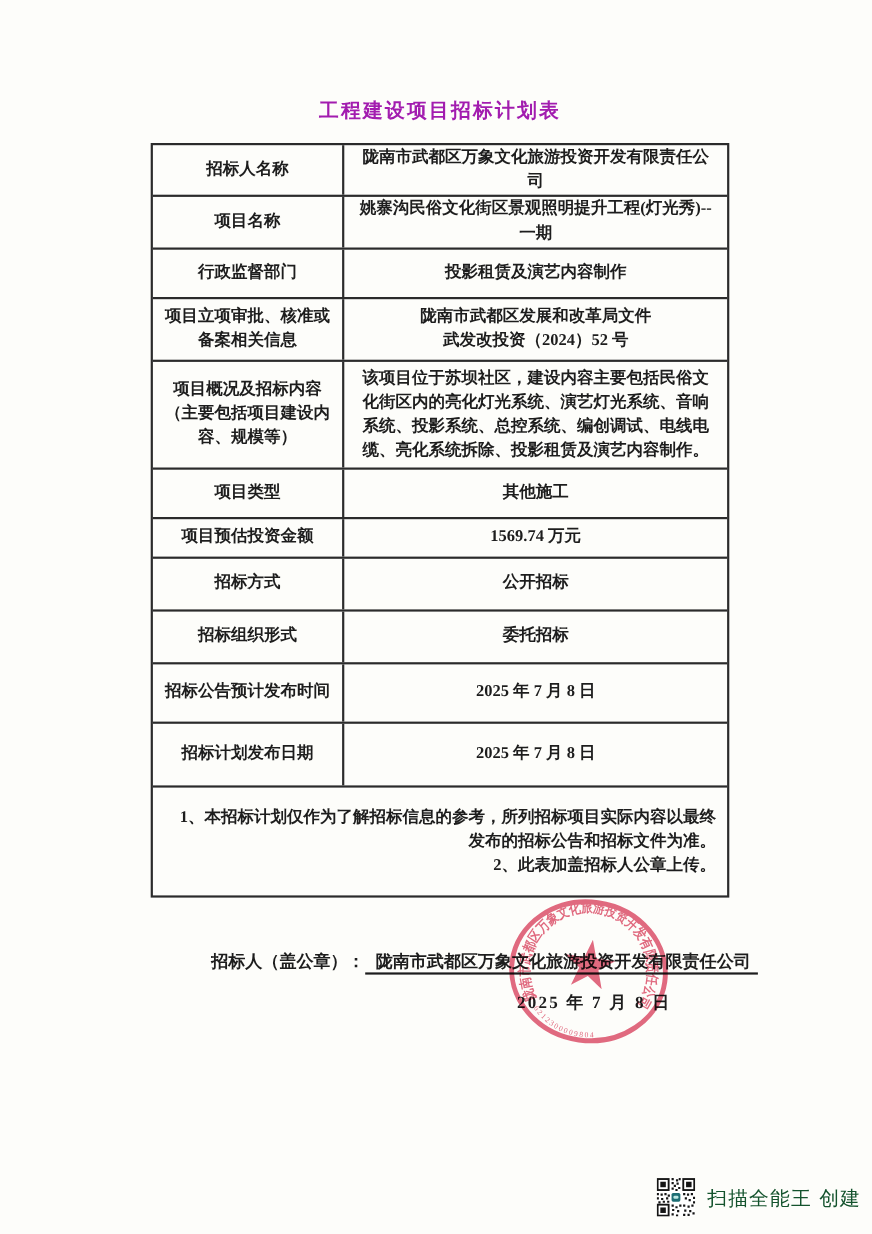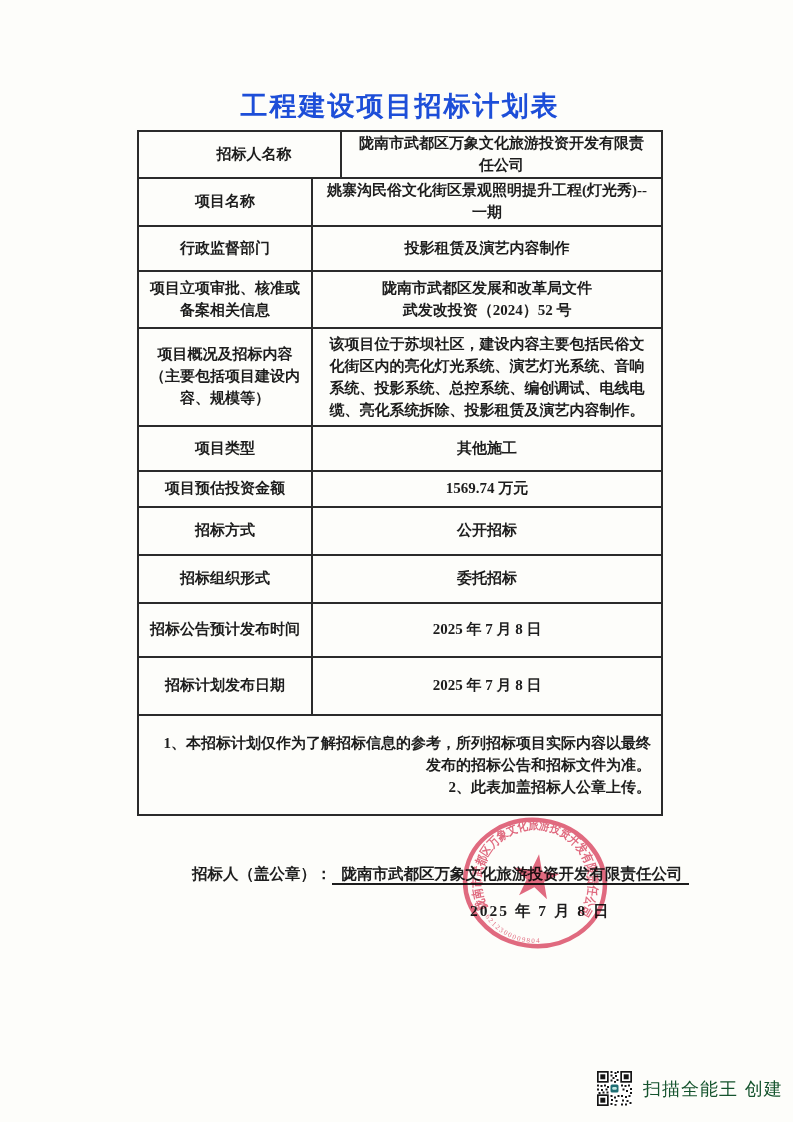--- a/index.html
+++ b/index.html
@@ -5,30 +5,30 @@
   html,body{margin:0;padding:0;background:#ffffff;}
   .page{
     position:relative;width:793px;height:1122px;overflow:hidden;
     background:#fdfdfa;
     font-family:"Liberation Serif","DejaVu Serif",serif;
     color:#1d1d1d;
   }
   
   .title{
     position:absolute;left:137px;top:88px;width:526px;margin:0;
-    text-align:center;font-size:27px;font-weight:bold;letter-spacing:2px;color:#1d4ed8;
+    text-align:center;font-size:18px;font-weight:bold;letter-spacing:2px;color:#a21caf;
   }
   
   .ttable{
     position:absolute;left:137px;top:130px;width:526px;
     border:2px solid #2b2b2b;box-sizing:border-box;
     font-size:15px;font-weight:bold;line-height:1.45;
   }
   .trow{display:flex;border-top:2px solid #2b2b2b;box-sizing:border-box;}
-  .trow:first-child{border-top:none;padding-left:29px;}
+  .trow:first-child{border-top:none;}
   .cl{
     width:174px;flex:0 0 174px;border-right:2px solid #2b2b2b;box-sizing:border-box;
     display:flex;align-items:center;justify-content:center;
     text-align:center;padding:2px 4px;
   }
   .cv{
     flex:1;display:flex;align-items:center;justify-content:center;
     text-align:center;padding:2px 12px;white-space:pre-line;box-sizing:border-box;
   }
   .r1{height:45px}.r2{height:48px}.r3{height:45px}.r4{height:57px}

